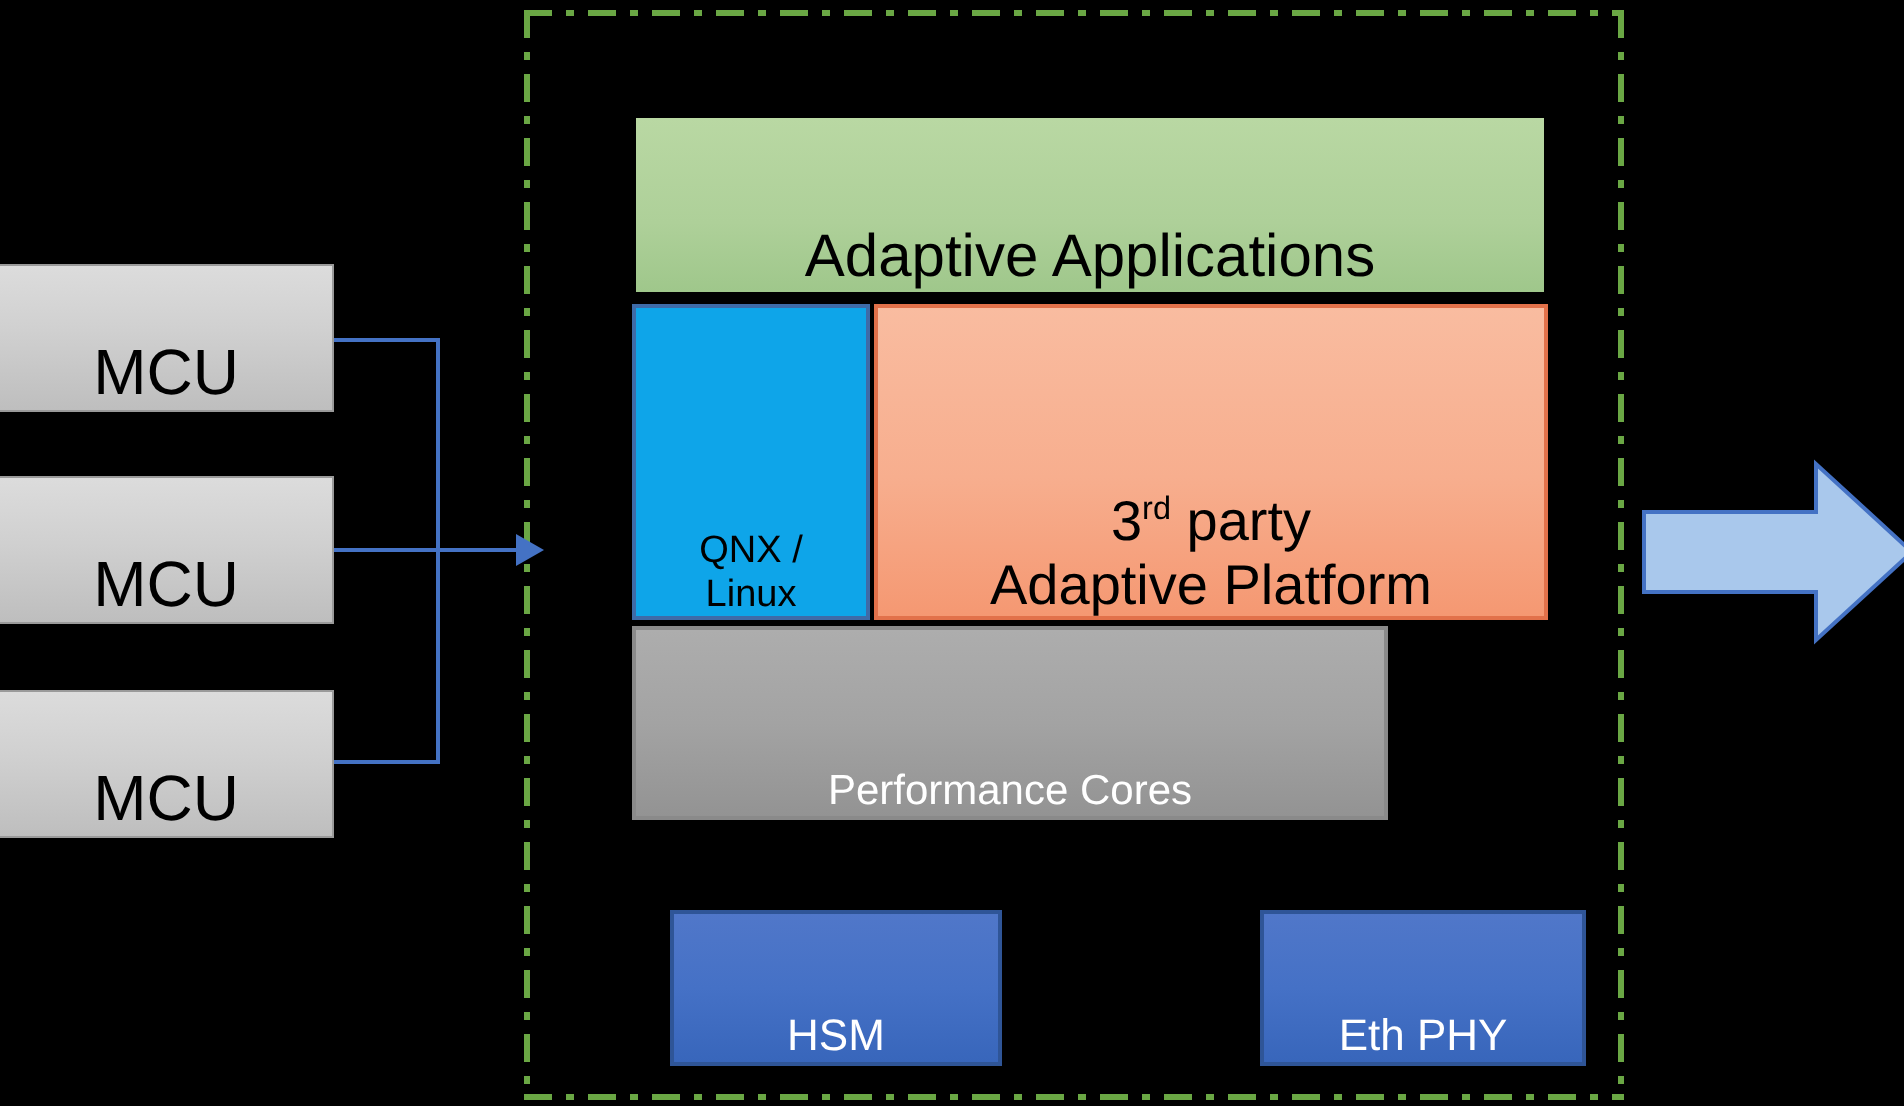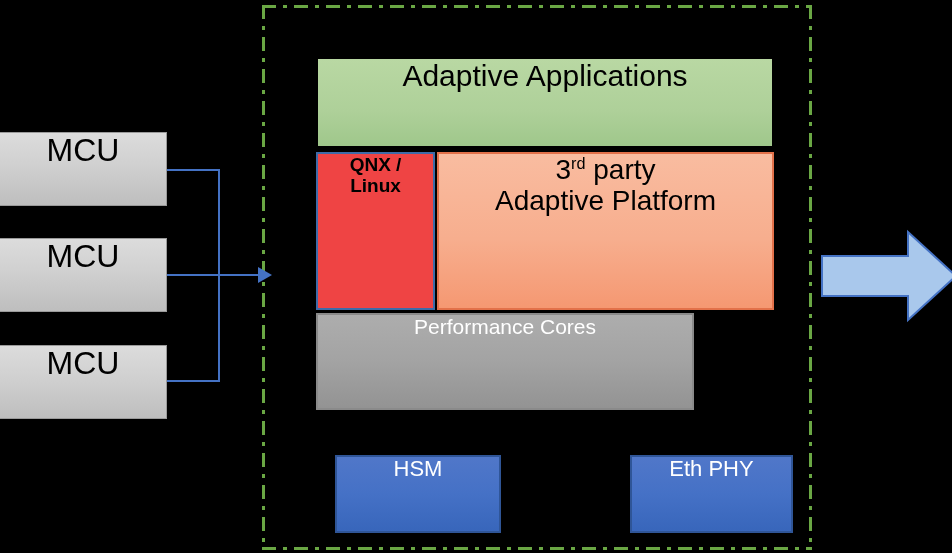--- a/index.html
+++ b/index.html
@@ -13,21 +13,21 @@
     height: 553px;
     background: #000000;
     overflow: hidden;
     font-family: "Liberation Sans", sans-serif;
   }
 
   .box {
     position: absolute;
     box-sizing: border-box;
     display: flex;
-    align-items: flex-start;
+    align-items: flex-end;
     justify-content: center;
     text-align: center;
     line-height: 1.12;
   }
 
   
   .mcu {
     left: 0px;
     width: 167px;
     height: 74px;
@@ -68,25 +68,24 @@
     background: linear-gradient(to bottom, #B9D8A3 0%, #AED099 60%, #9FC78B 100%);
     border: 2px solid #000000;
     color: #000000;
     font-size: 30px;
   }
   #qnx-linux {
     left: 316px;
     top: 152px;
     width: 119px;
     height: 158px;
-    background: #ef4444;
+    background: #0ea5e9;
     border: 2px solid #3E6BA8;
     color: #000000;
     font-size: 19px;
-    font-weight: bold;
   }
   #third-party-platform {
     left: 437px;
     top: 152px;
     width: 337px;
     height: 158px;
     background: linear-gradient(to bottom, #F9BCA0 0%, #F7AE8E 55%, #F59872 100%);
     border: 2px solid #E2714A;
     color: #000000;
     font-size: 28px;

